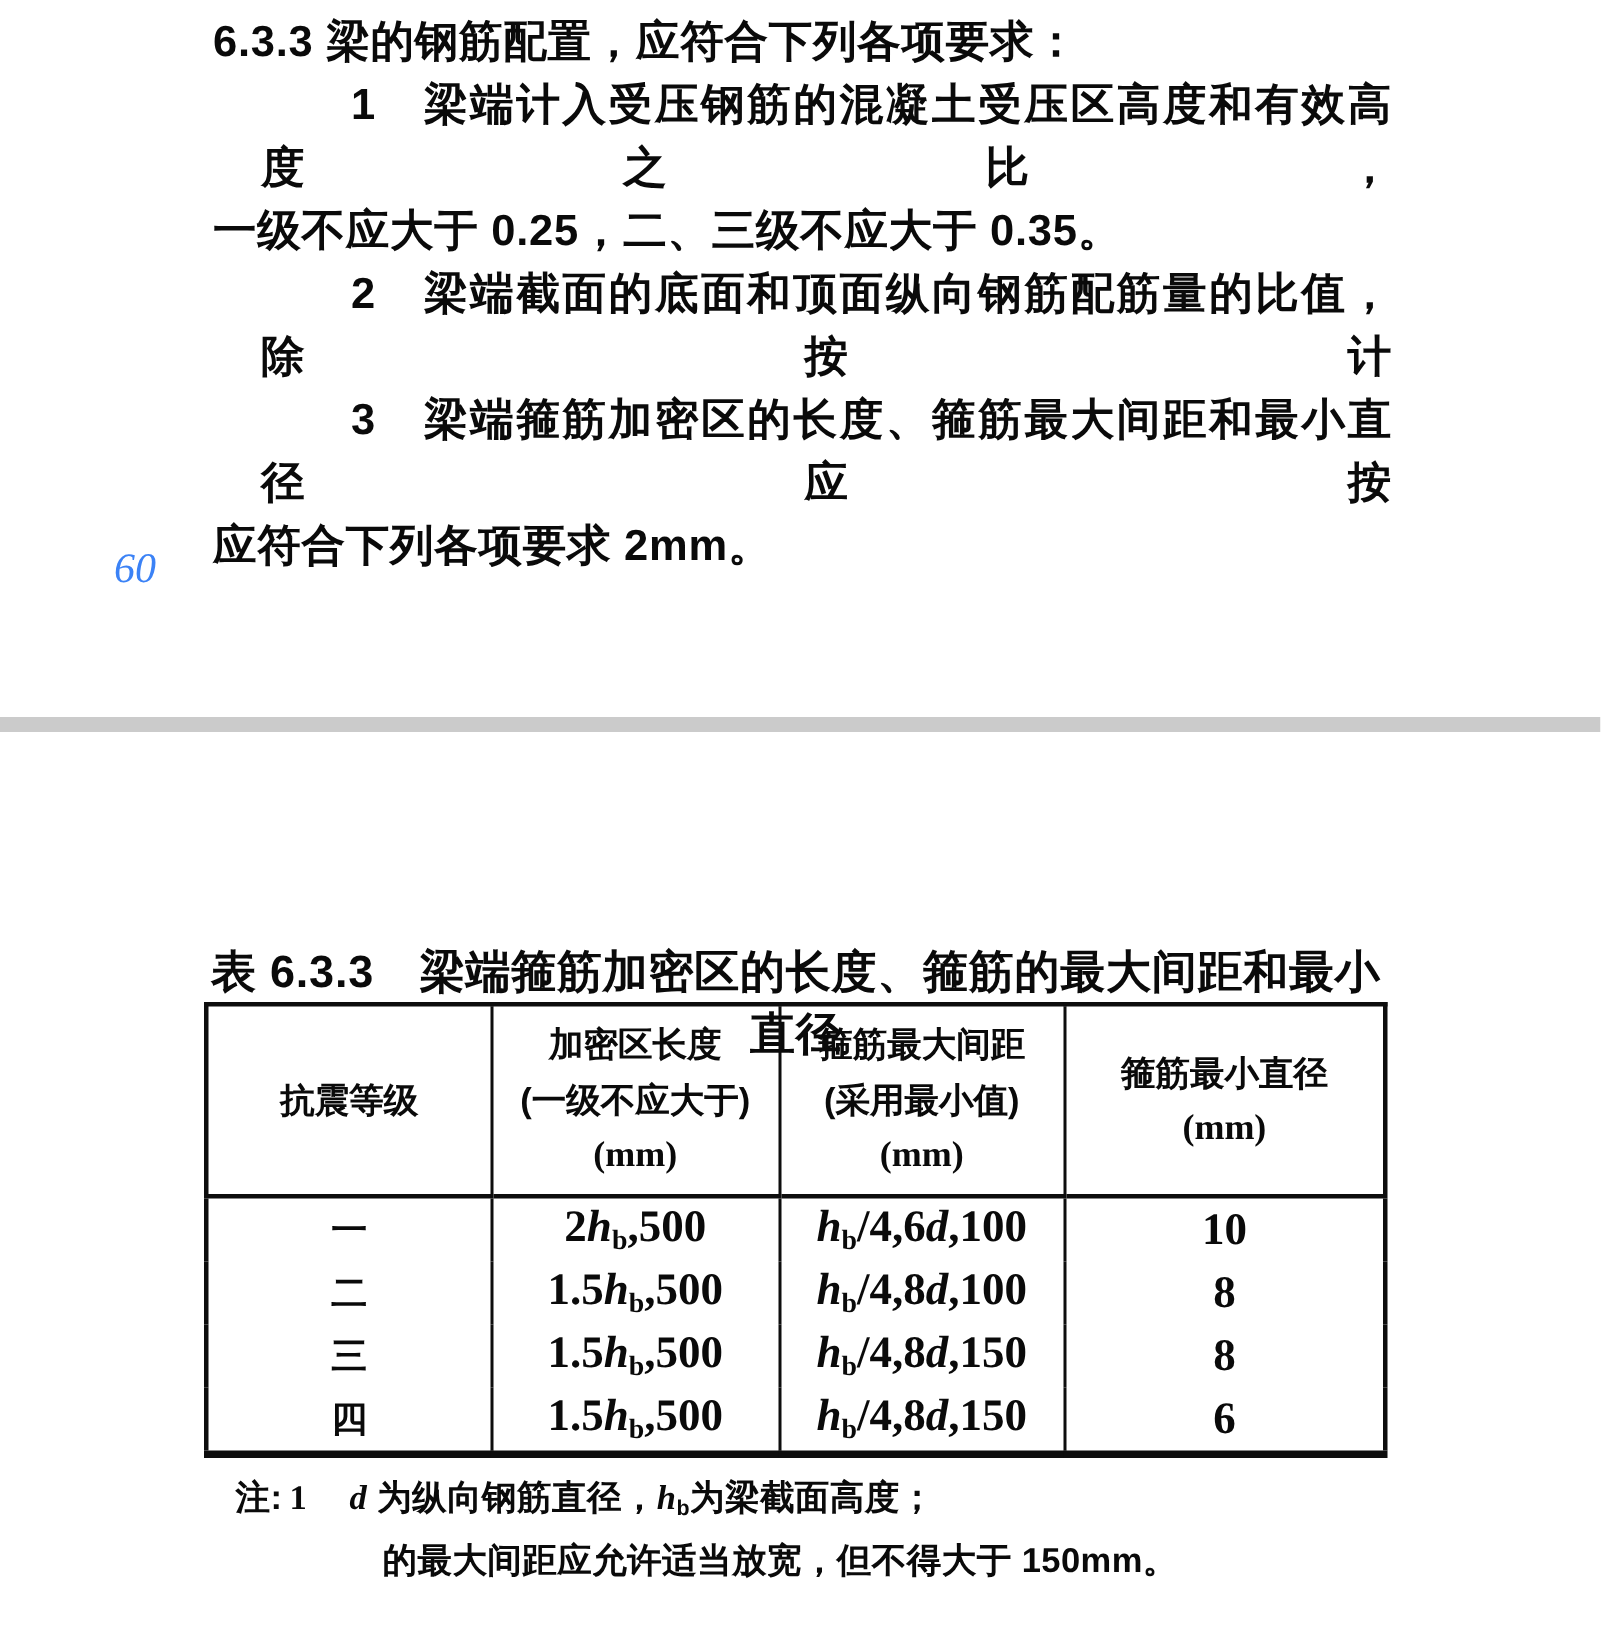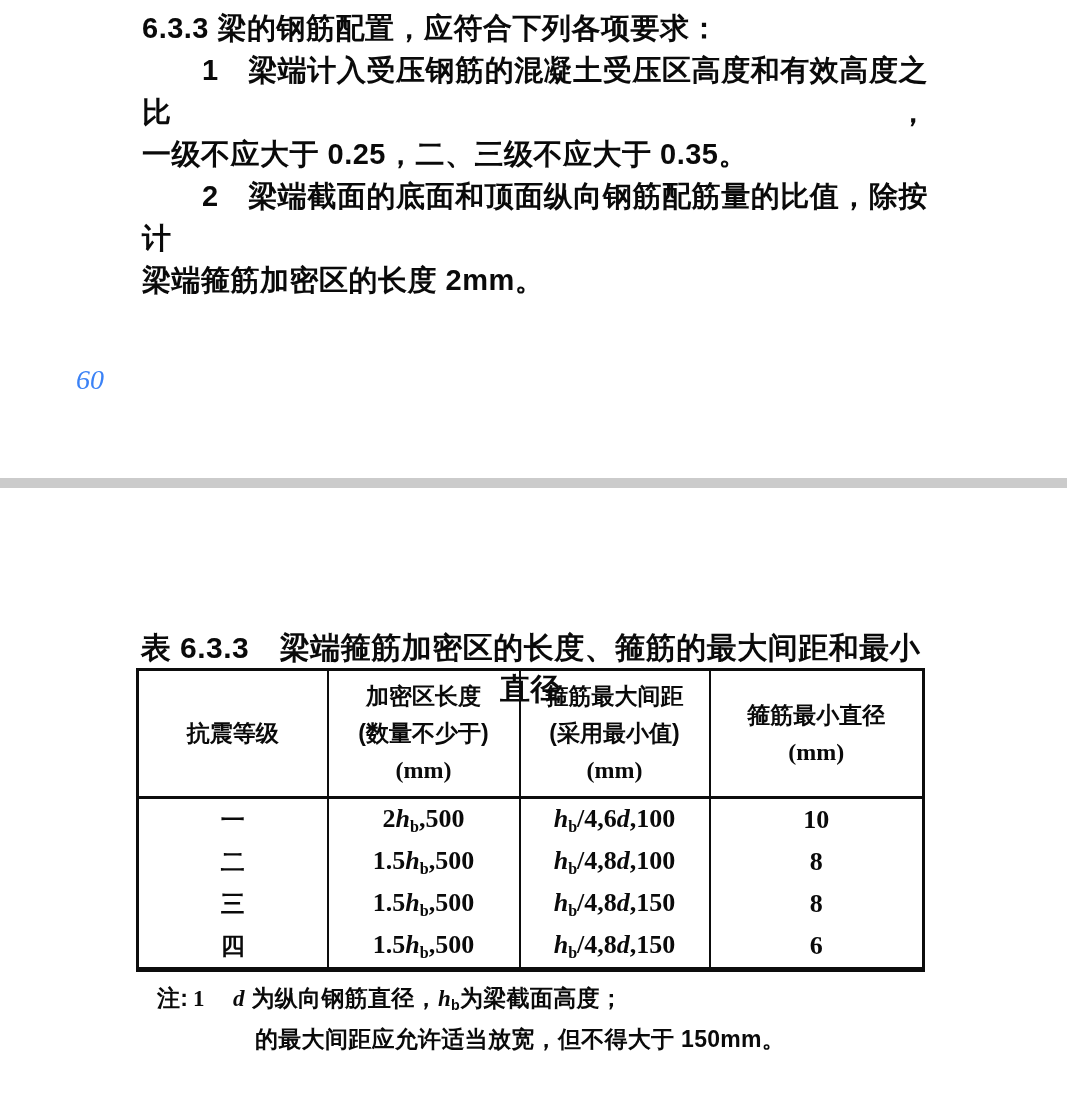--- a/index.html
+++ b/index.html
@@ -17,20 +17,21 @@
     position: absolute; left: 142px; top: 7px; width: 786px;
     font-size: 29px; line-height: 42px; font-weight: 700;
     letter-spacing: 0.5px;
   }
   .body-text .line { white-space: normal; }
   .body-text .indent { text-indent: 60px; }
   .body-text .fill {
     text-align: justify;
     text-align-last: justify;
     text-justify: inter-character;
+    margin-left: 32px;
   }
 
   .page-number {
     position: absolute; left: 76px; top: 364px;
     font-family: "Liberation Serif", "DejaVu Serif", serif;
     font-style: italic; font-weight: 400;
     font-size: 28px; color: #3b82f6;
   }
 
   .divider {
@@ -67,21 +68,21 @@
     font-size: 23px; font-weight: 700; line-height: 37px;
   }
   table.req thead .unit {
     font-family: "Liberation Serif", "DejaVu Serif", serif;
     font-size: 24px;
   }
   table.req tbody td { height: 42px; }
   table.req td.grade { font-size: 24px; font-weight: 700; }
   table.req td.val {
     font-family: "Liberation Serif", "DejaVu Serif", serif;
-    font-size: 26px; font-weight: 700; margin-top: 20px;
+    font-size: 30px; font-weight: 700; margin-top: 20px;
   }
   table.req td.val i, .notes i {
     font-family: "Liberation Serif", "DejaVu Serif", serif;
     font-style: italic; font-weight: 700;
   }
   sub { font-size: 0.62em; vertical-align: -0.3em; font-weight: 700; }
 
   
   .notes {
     position: absolute; left: 157px; top: 981px; width: 840px;
@@ -98,21 +99,22 @@
 </head>
 <body>
 
 <div class="page">
 
   <section class="body-text">
     <div class="line">6.3.3 梁的钢筋配置，应符合下列各项要求：</div>
     <div class="line indent fill">1　梁端计入受压钢筋的混凝土受压区高度和有效高度之比，</div>
     <div class="line">一级不应大于 0.25，二、三级不应大于 0.35。</div>
     <div class="line indent fill">2　梁端截面的底面和顶面纵向钢筋配筋量的比值，除按计</div>
-    <div class="line">梁端箍筋加密区的长度 2mm。</div>
+    <div class="line indent fill">3　梁端箍筋加密区的长度、箍筋最大间距和最小直径应按</div>
+    <div class="line">应符合下列各项要求 2mm。</div>
   </section>
 
   <div class="page-number">60</div>
 
   <div class="divider" style="background: rgb(203, 203, 203);"></div>
 
   <div class="table-title">表 6.3.3　梁端箍筋加密区的长度、箍筋的最大间距和最小直径</div>
 
   <table class="req">
     <colgroup>
@@ -121,21 +123,21 @@
         <col class="c3">
         <col class="c4">
       </colgroup>
     <thead>
       <tr>
         <th>
           <div>抗震等级</div>
         </th>
         <th>
           <div>加密区长度</div>
-          <div>(数量不少于)</div>
+          <div>(一级不应大于)</div>
           <div class="unit">(mm)</div>
         </th>
         <th>
           <div>箍筋最大间距</div>
           <div>(采用最小值)</div>
           <div class="unit">(mm)</div>
         </th>
         <th>
           <div>箍筋最小直径</div>
           <div class="unit">(mm)</div>

